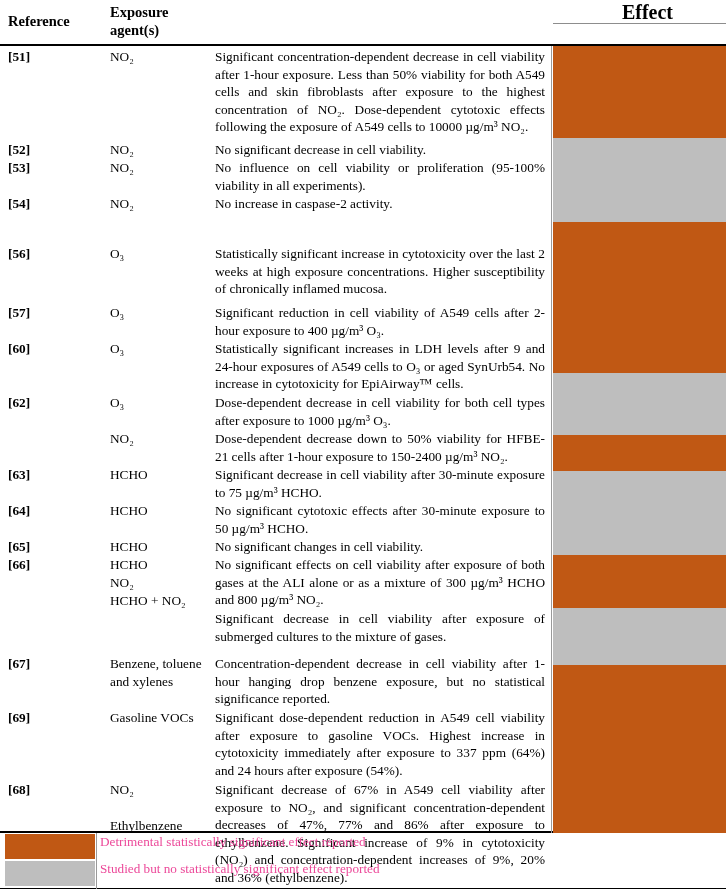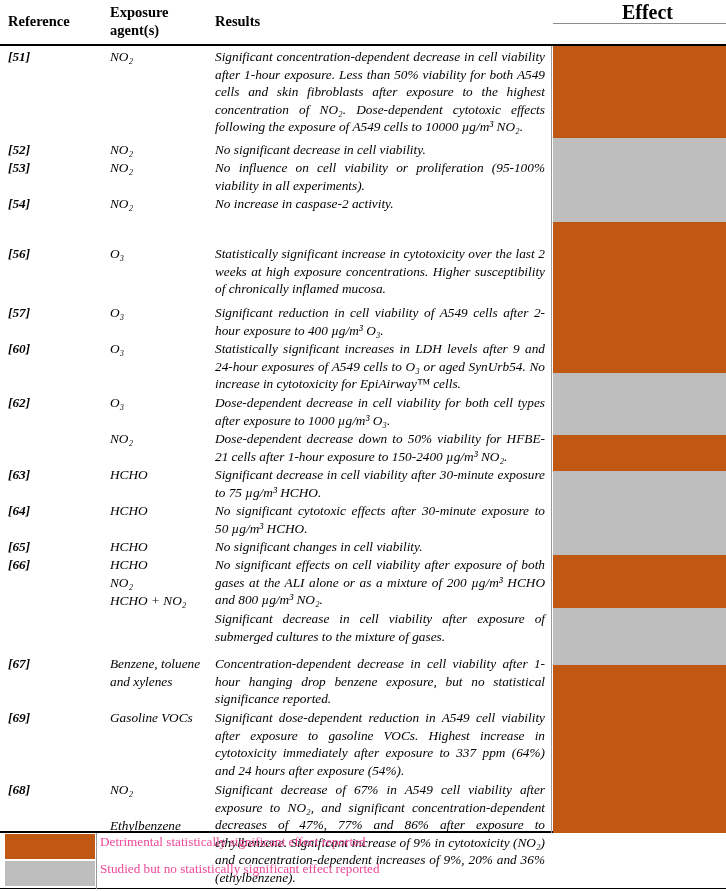--- a/index.html
+++ b/index.html
@@ -70,21 +70,20 @@
     font-weight: bold;
     font-size: 12px;
   }
 
   
   .tbody {
     position: relative;
     height: 787px;
     border-bottom: 2.5px solid #000;
     box-sizing: border-box;
-    font-style: italic;
   }
 
   
   .effect-col-divider {
     position: absolute;
     left: 551px;
     top: 0;
     width: 1.2px;
     height: 787px;
     background: #9a9a9a;
@@ -161,21 +160,20 @@
   }
 </style>
 </head>
 <body>
 
 <div class="table-wrap">
 
   <div class="thead">
     <div class="th th-reference">Reference</div>
     <div class="th th-exposure">Exposure agent(s)</div>
-    <div class="th th-results">Results</div>
 
     <div class="th-effect-group">
       <div class="th-effect-title">Effect</div>
       <div class="th-effect-rule"></div>
     </div>
   </div>
 
   <div class="tbody">
 
     <div class="effect-col-divider"></div>
@@ -258,21 +256,21 @@
 
     <div class="row" style="top:492px;">
       <div class="cell c-ref">[65]</div>
       <div class="cell c-agent">HCHO</div>
       <div class="cell c-res">No significant changes in cell viability.</div>
     </div>
 
     <div class="row" style="top:510px;">
       <div class="cell c-ref">[66]</div>
       <div class="cell c-agent">HCHO</div>
-      <div class="cell c-res">No significant effects on cell viability after exposure of both gases at the ALI alone or as a mixture of 200 µg/m³ HCHO and 800 µg/m³ NO₂.</div>
+      <div class="cell c-res">No significant effects on cell viability after exposure of both gases at the ALI alone or as a mixture of 300 µg/m³ HCHO and 800 µg/m³ NO₂.</div>
     </div>
 
     <div class="row" style="top:528px;">
       <div class="cell c-agent">NO₂</div>
     </div>
 
     <div class="row" style="top:546px;">
       <div class="cell c-agent">HCHO + NO₂</div>
       <div class="cell c-res" style="top:18px;">Significant decrease in cell viability after exposure of submerged cultures to the mixture of gases.</div>
     </div>

